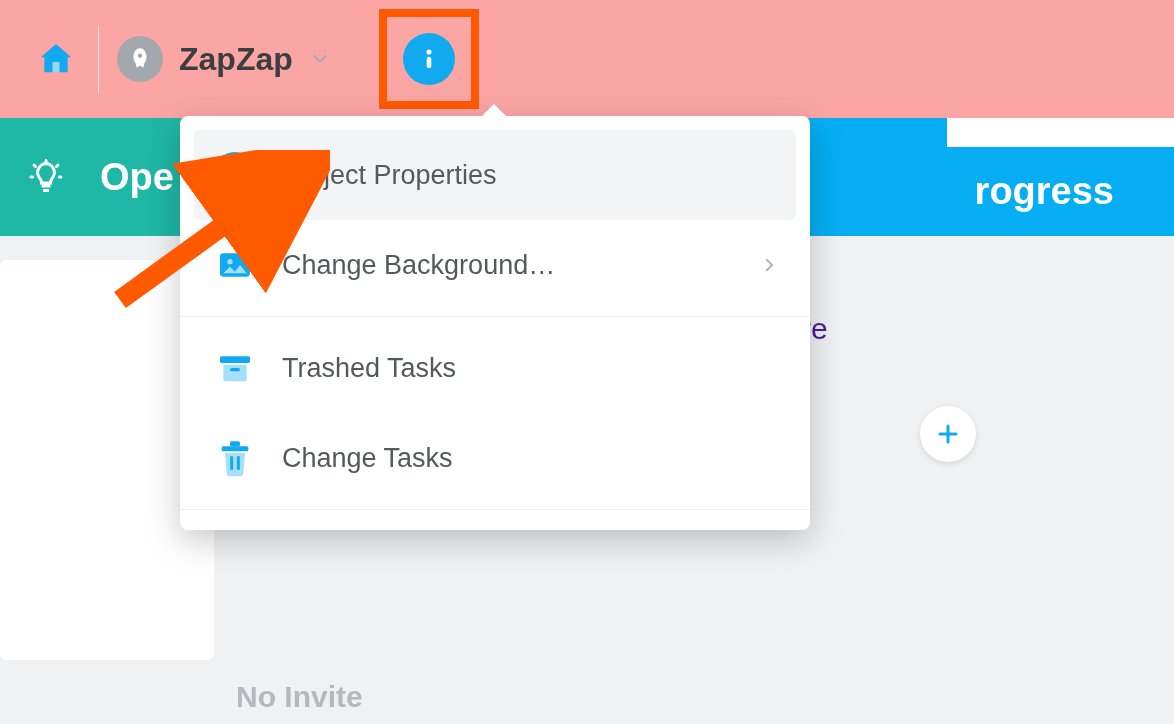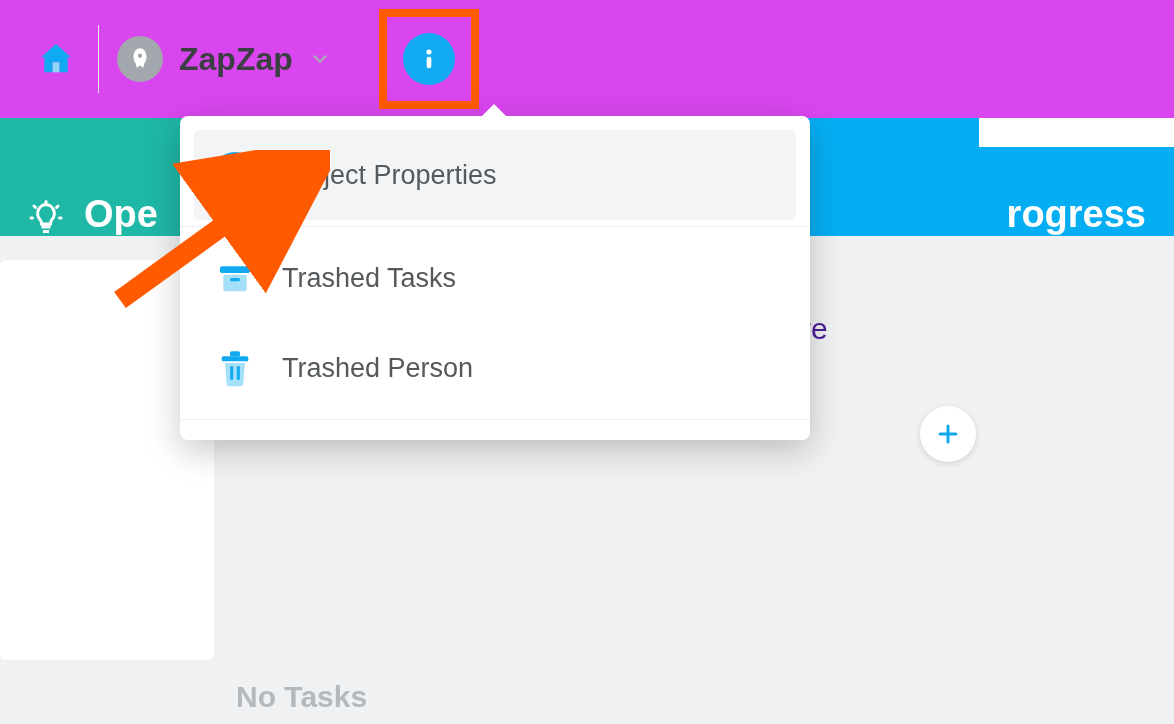--- a/index.html
+++ b/index.html
@@ -11,21 +11,21 @@
     overflow: hidden;
     position: relative;
   }
 
   
   .topbar {
     height: 118px;
     display: flex;
     align-items: center;
     padding-left: 24px;
-    background: #d946ef;
+    background: #fca5a5;
   }
   .home-btn {
     width: 64px;
     display: flex;
     align-items: center;
     justify-content: center;
   }
   .vdiv {
     width: 1px;
     height: 68px;
@@ -76,38 +76,38 @@
   }
 
   
   .status-bar {
     height: 118px;
     display: flex;
     align-items: stretch;
   }
   .status-col {
     display: flex;
-    align-items: flex-end;
-    gap: 20px;
+    align-items: center;
+    gap: 36px;
     padding-left: 28px;
     font-size: 38px;
     font-weight: 700;
     color: #ffffff;
   }
   .status-open {
     width: 214px;
     background: #1fb7a6;
   }
   .status-spacer {
     flex: 1;
     background: #05aef3;
   }
   .status-progress {
     background: #05aef3;
-    padding-right: 28px;
+    padding-right: 60px;
     margin-top: 29px;
   }
   .bulb-svg { display:block; }
 
   
   .content {
     background: #eff1f3;
     height: calc(724px - 118px - 118px);
     position: relative;
     display: flex;
@@ -282,35 +282,48 @@
 </div>
 
 <div class="content">
   <div class="card-frag"></div>
   <div class="re-text">re</div>
   <div class="add-btn">
     <svg width="24" height="24" viewBox="0 0 24 24">
       <path stroke="#11a9f0" stroke-width="3" stroke-linecap="round" d="M12 4v16M4 12h16"></path>
     </svg>
   </div>
-  <div class="no-tasks">No Tasks</div>
+  <div class="no-tasks">No Invite</div>
 </div>
 
 <div class="dropdown">
 
   <div class="dd-item highlight">
     <div class="dd-icon circle">
       <svg width="24" height="24" viewBox="0 0 24 24">
           <circle cx="12" cy="6.5" r="2" fill="#fff"></circle>
           <rect x="10.2" y="10" width="3.6" height="9" rx="1.8" fill="#fff"></rect>
         </svg>
     </div>
     <span>Project Properties</span>
   </div>
 
+  <div class="dd-item">
+    <div class="dd-icon">
+      <svg width="40" height="40" viewBox="0 0 24 24">
+        <rect x="3" y="5" width="18" height="14" rx="2" fill="#11a9f0"></rect>
+        <circle cx="9" cy="10" r="1.6" fill="#a5e0fb"></circle>
+        <path d="M5 17l4-4 3 3 3-4 4 5z" fill="#a5e0fb"></path>
+      </svg>
+    </div>
+    <span>Change Background…</span>
+    <svg class="dd-chevron" width="18" height="18" viewBox="0 0 24 24">
+      <path fill="none" stroke="currentColor" stroke-width="3" stroke-linecap="round" d="M9 5l7 7-7 7"></path>
+    </svg>
+  </div>
 
 
   <div class="dd-sep"></div>
 
   <div class="dd-item">
     <div class="dd-icon">
       <svg width="40" height="40" viewBox="0 0 24 24">
         <rect x="3" y="5" width="18" height="4" rx="1" fill="#11a9f0"></rect>
         <rect x="5" y="10" width="14" height="10" rx="1" fill="#a5e0fb"></rect>
         <rect x="9" y="12" width="6" height="2" rx="1" fill="#11a9f0"></rect>
@@ -321,21 +334,21 @@
 
   <div class="dd-item">
     <div class="dd-icon">
       <svg width="40" height="40" viewBox="0 0 24 24">
         <rect x="4" y="5" width="16" height="3" rx="1" fill="#11a9f0"></rect>
         <rect x="9" y="2" width="6" height="3" rx="1" fill="#11a9f0"></rect>
         <path d="M6 9h12l-1 12a2 2 0 01-2 2H9a2 2 0 01-2-2z" fill="#a5e0fb"></path>
         <path stroke="#11a9f0" stroke-width="1.8" d="M10 11v8M14 11v8"></path>
       </svg>
     </div>
-    <span>Trashed Person</span>
+    <span>Change Tasks</span>
   </div>
 
   <div class="dd-sep"></div>
 
 </div>
 
 <svg class="anno-arrow" width="220" height="160" viewBox="0 0 220 160">
   <defs>
     <marker id="ah" markerWidth="8" markerHeight="8" refX="5" refY="4" orient="auto">
       <path d="M0 0L8 4L0 8z" fill="#ff5a00"></path>

